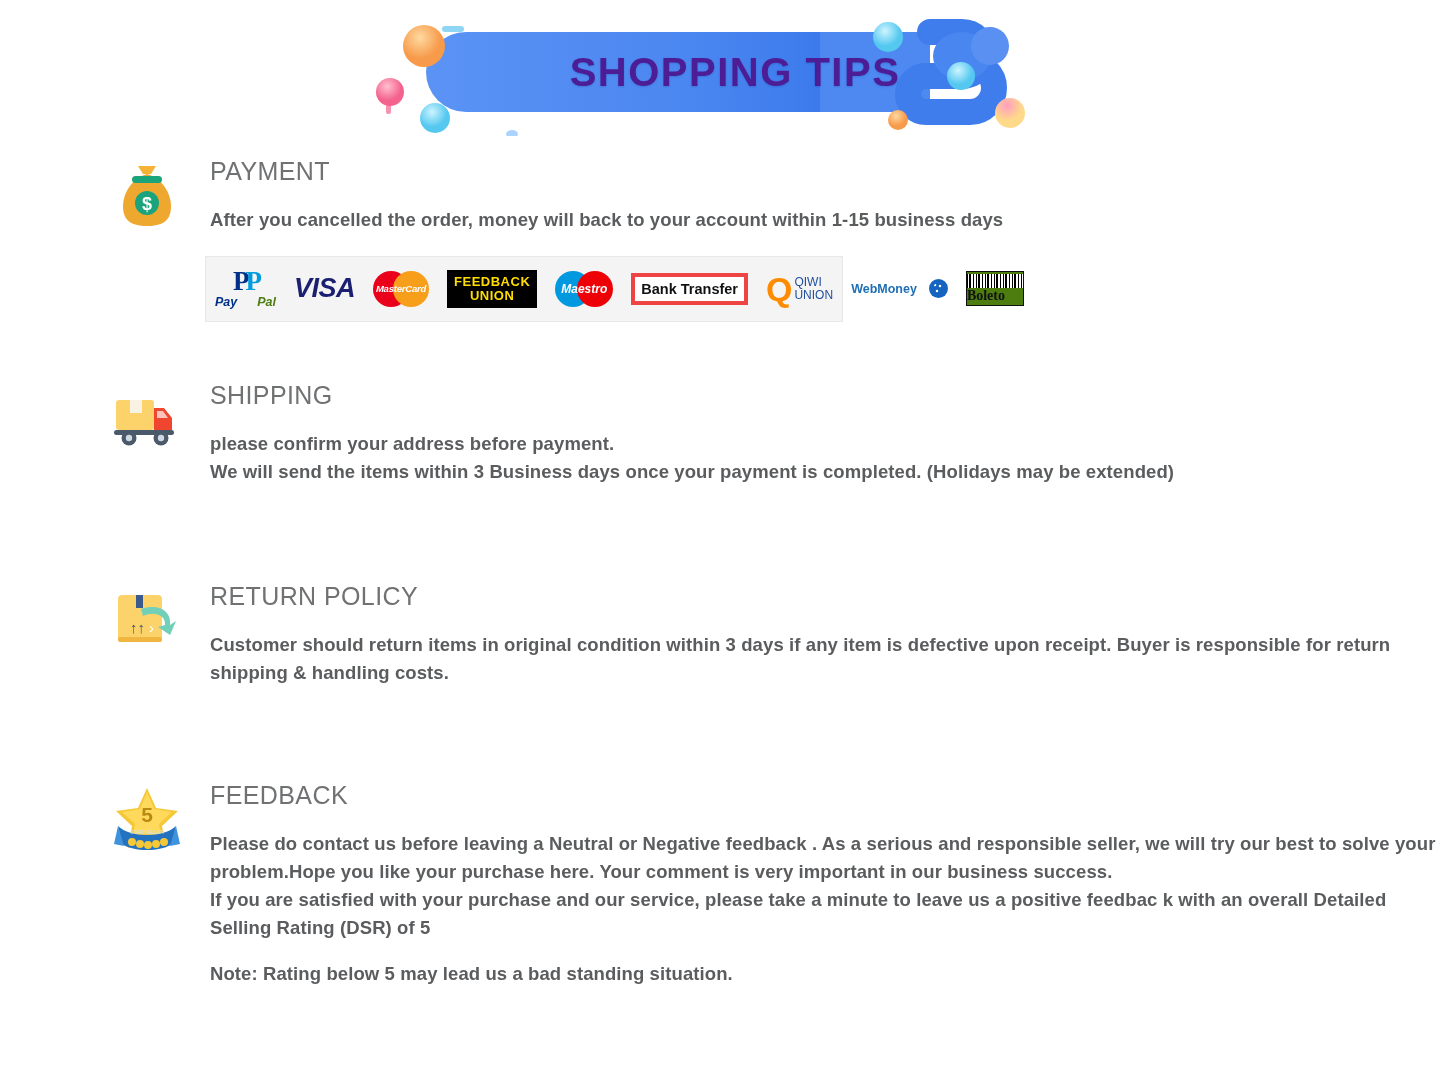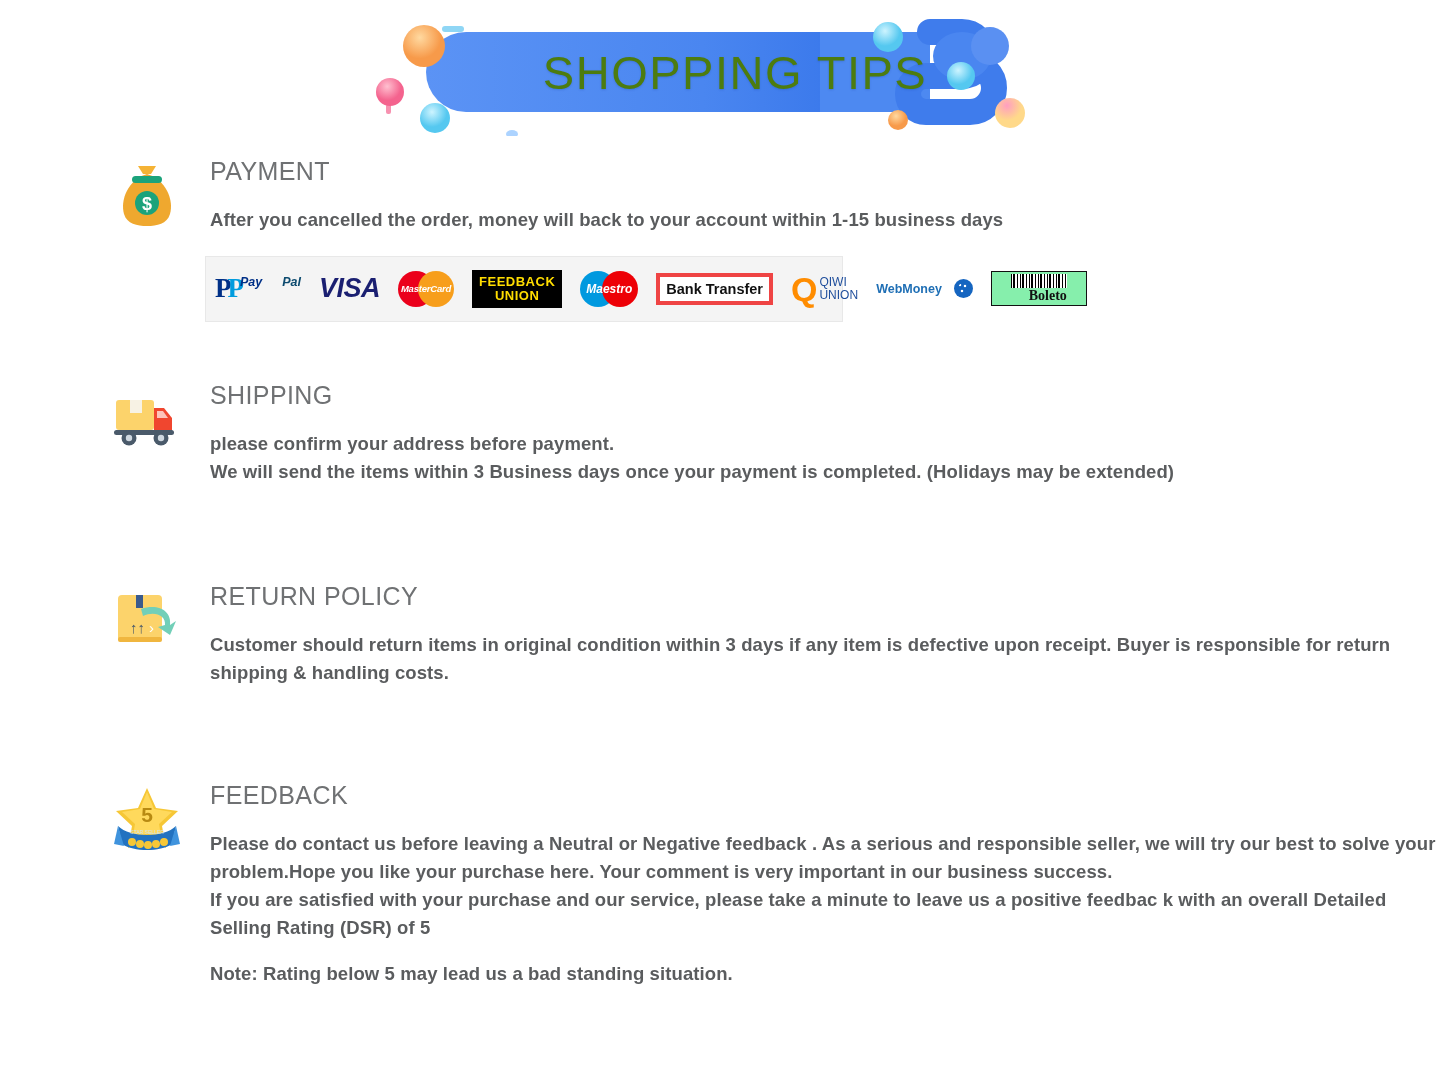--- a/index.html
+++ b/index.html
@@ -30,24 +30,24 @@
   }
   .banner-title {
     position: absolute;
     left: 370px;
     top: 8px;
     width: 690px;
     height: 128px;
     display: flex;
     align-items: center;
     justify-content: center;
-    color: #4d7c0f;
-    font-size: 47px;
+    color: #4c1d95;
+    font-size: 40px;
     letter-spacing: 1.5px;
-    font-weight: 400;
+    font-weight: 700;
     padding-left: 40px;
     box-sizing: border-box;
     text-shadow: 0 1px 2px rgba(20,60,160,.25);
   }
 
   
   .section {
     position: relative;
     padding-left: 110px;
   }
@@ -98,25 +98,25 @@
   .pay-cell {
     flex: 0 0 auto;
     height: 100%;
     display: flex;
     align-items: center;
     justify-content: center;
     padding: 0 9px;
   }
 
   
-  .pp { display:flex; flex-direction:row; line-height:1;}
+  .pp { display:flex; flex-direction:column; align-items:center; line-height:1;}
   .pp-glyph { font-size: 27px; font-weight: bold; color:#003087; font-family:"Liberation Serif", serif; letter-spacing:-4px;}
   .pp-glyph span:last-child { color:#009cde; }
   .pp-word { font-size: 12.5px; font-weight: bold; font-style: italic; color:#003087; margin-top:1px;}
-  .pp-word i { color:#0c4a6e; font-style: italic; padding-left: 20px; }
+  .pp-word i { color:#4d7c0f; font-style: italic; padding-left: 20px; }
 
   
   .visa { font-size: 27px; font-weight: bold; font-style: italic; color:#1a1f71; letter-spacing:-.5px; font-family:"Liberation Sans", sans-serif;}
 
   
   .mc { position: relative; width: 56px; height: 36px; }
   .mc .c { position:absolute; top:0; width:36px; height:36px; border-radius:50%; }
   .mc .c1 { left:0; background:#eb001b; }
   .mc .c2 { right:0; background:#f79e1b; }
   .mc .lbl { position:absolute; inset:0; display:flex; align-items:center; justify-content:center;
@@ -146,21 +146,21 @@
   .wm { display:flex; align-items:center; gap:12px;}
   .wm .t { color:#1f6fb5; font-weight:bold; font-size:12.5px; }
   .wm .dot { width:19px; height:19px; border-radius:50%; background:#1565c0; position:relative;}
   .wm .dot::after{content:""; position:absolute; left:4px; top:4px; width:11px; height:11px; border-radius:50%;
      background:
        radial-gradient(circle at 2px 2px, #fff 1.4px, transparent 1.6px),
        radial-gradient(circle at 7px 3px, #fff 1.4px, transparent 1.6px),
        radial-gradient(circle at 4px 8px, #fff 1.4px, transparent 1.6px);}
 
   
-  .bol { border:1px solid #111; background:#86efac; padding:2px 19px; text-align:right;}
+  .bol { border:1px solid #111; background:#4d7c0f; padding:2px 0; text-align:left;}
   .bol .bars { height:14px; width:56px;
     background: repeating-linear-gradient(to right,#000 0 1px,#fff 1px 2px,#000 2px 4px,#fff 4px 6px,#000 6px 7px,#fff 7px 9px);}
   .bol .t { font-size:14px; font-weight:bold; color:#111; line-height:15px; font-family:"Liberation Serif", serif;}
 
   .note-gap { height: 18px; }
 </style>
 </head>
 <body>
 
 <div class="banner-wrap">

